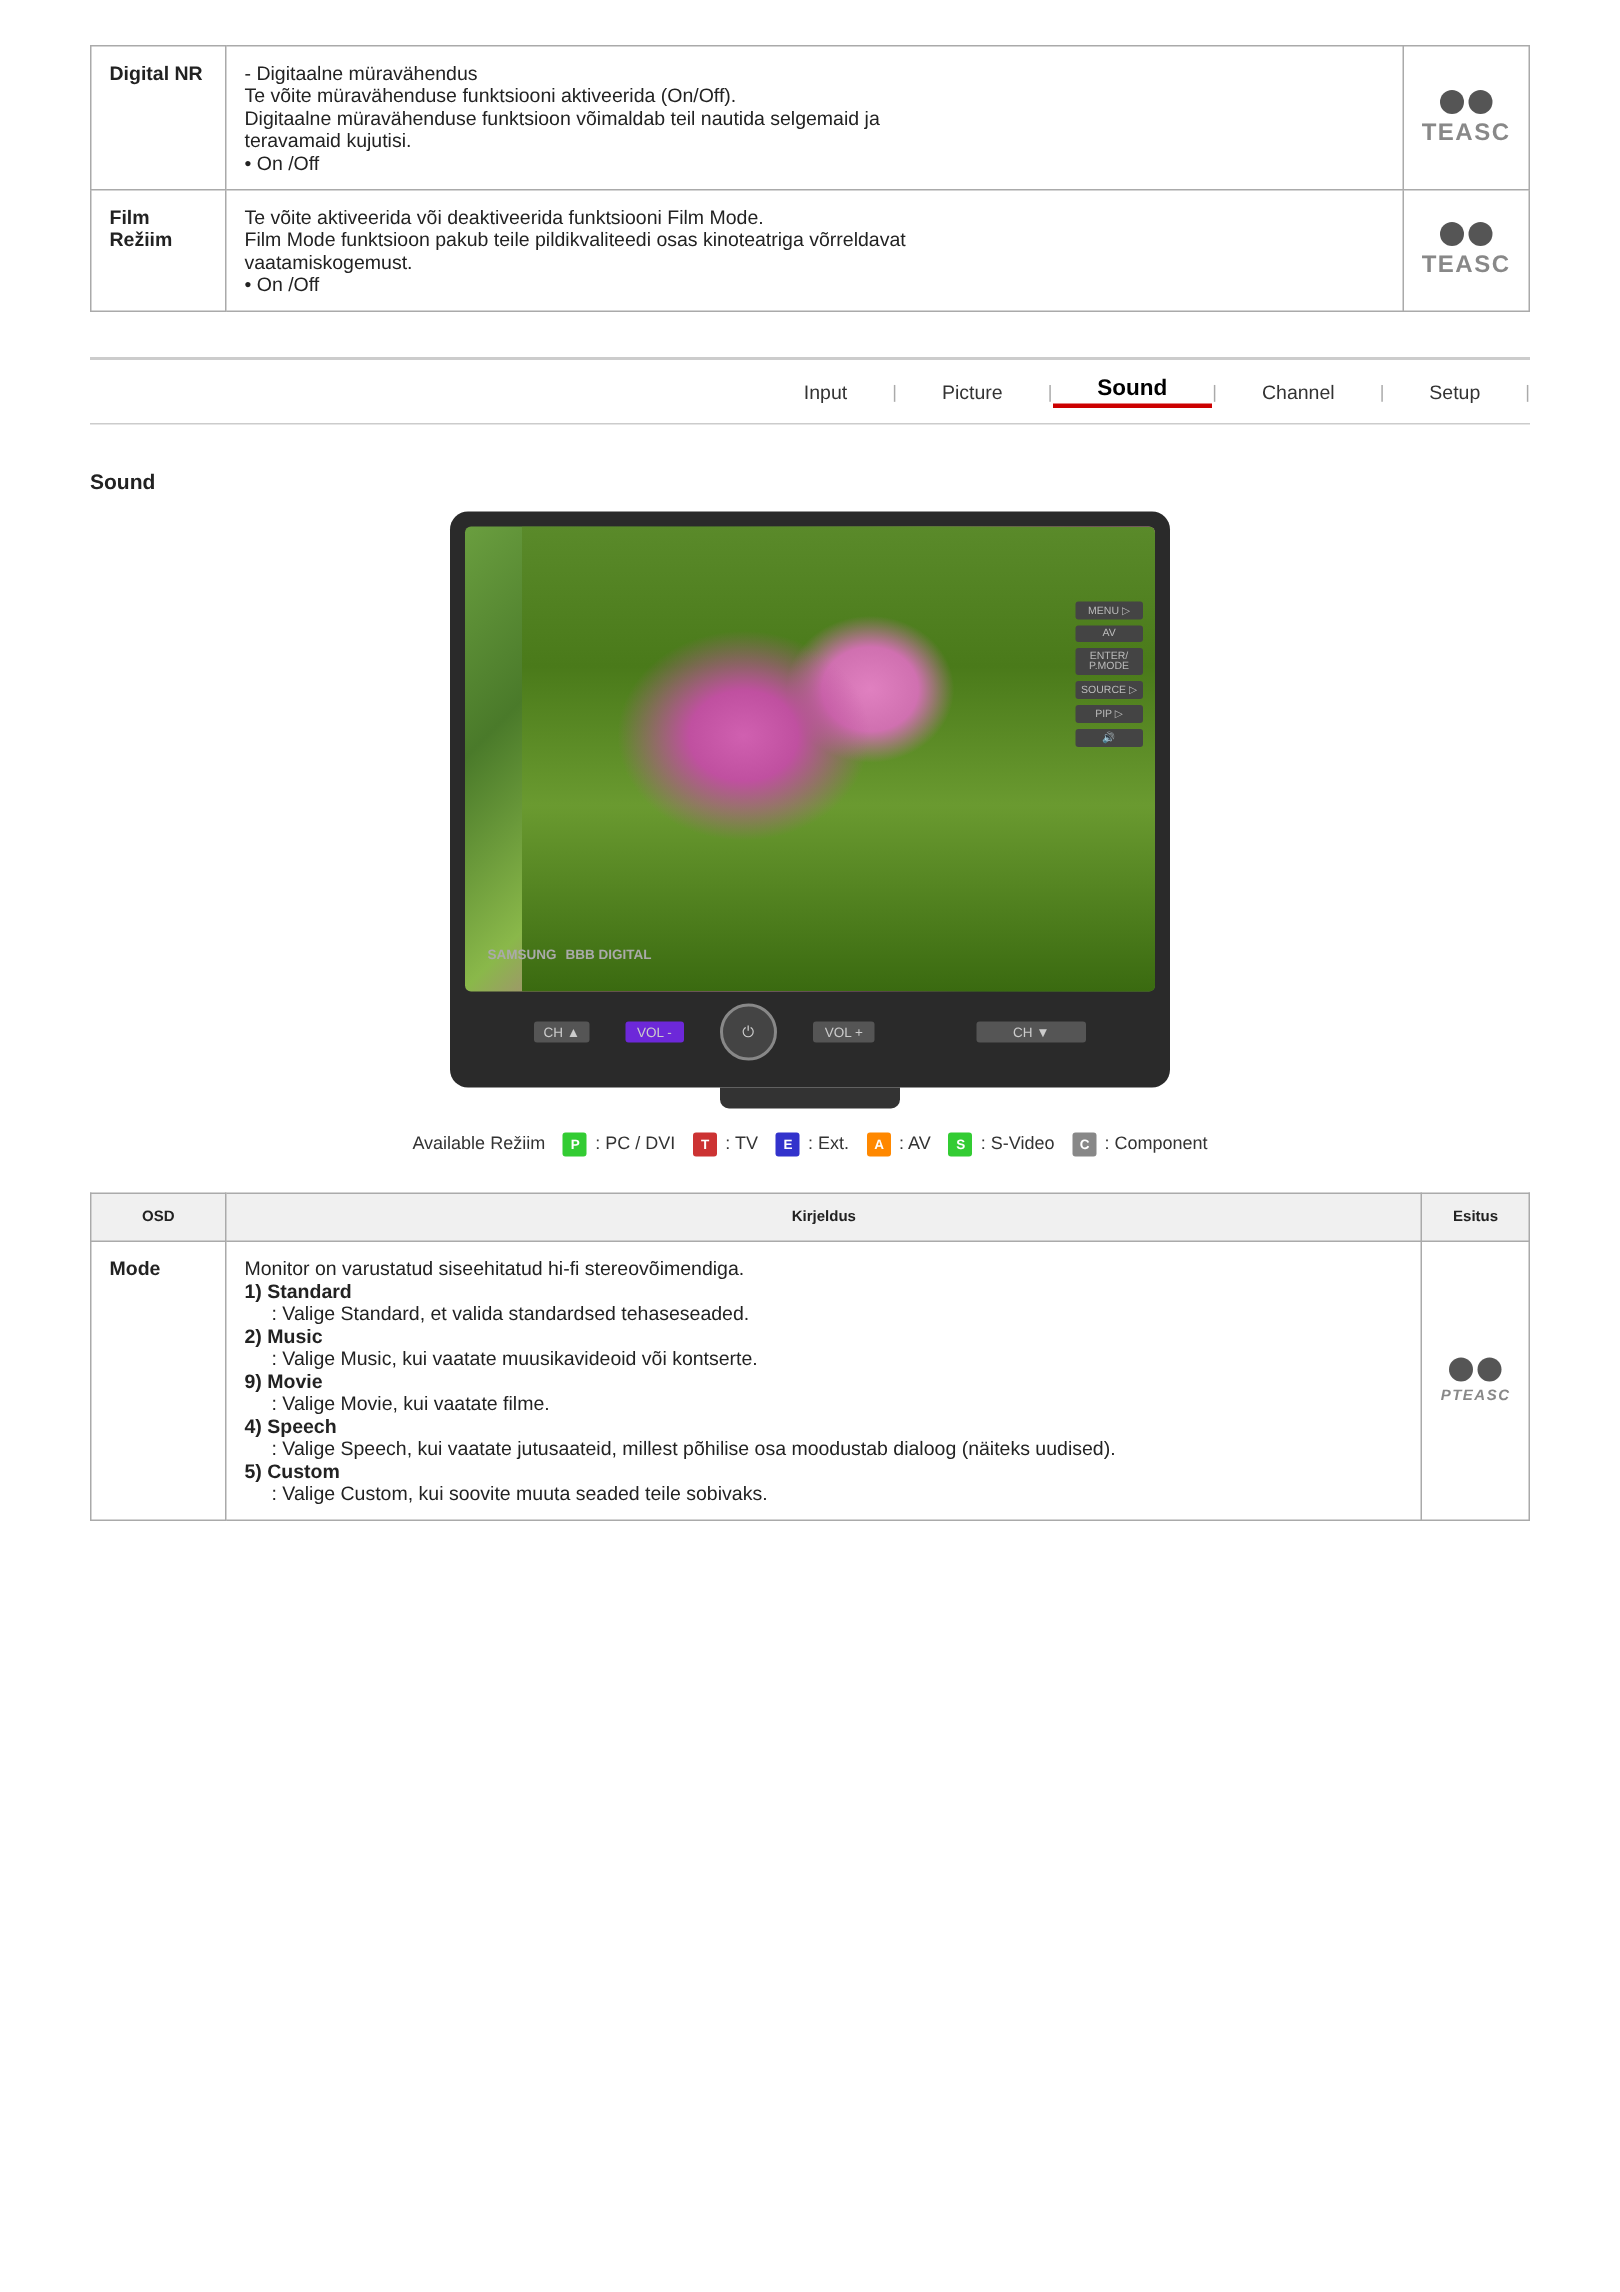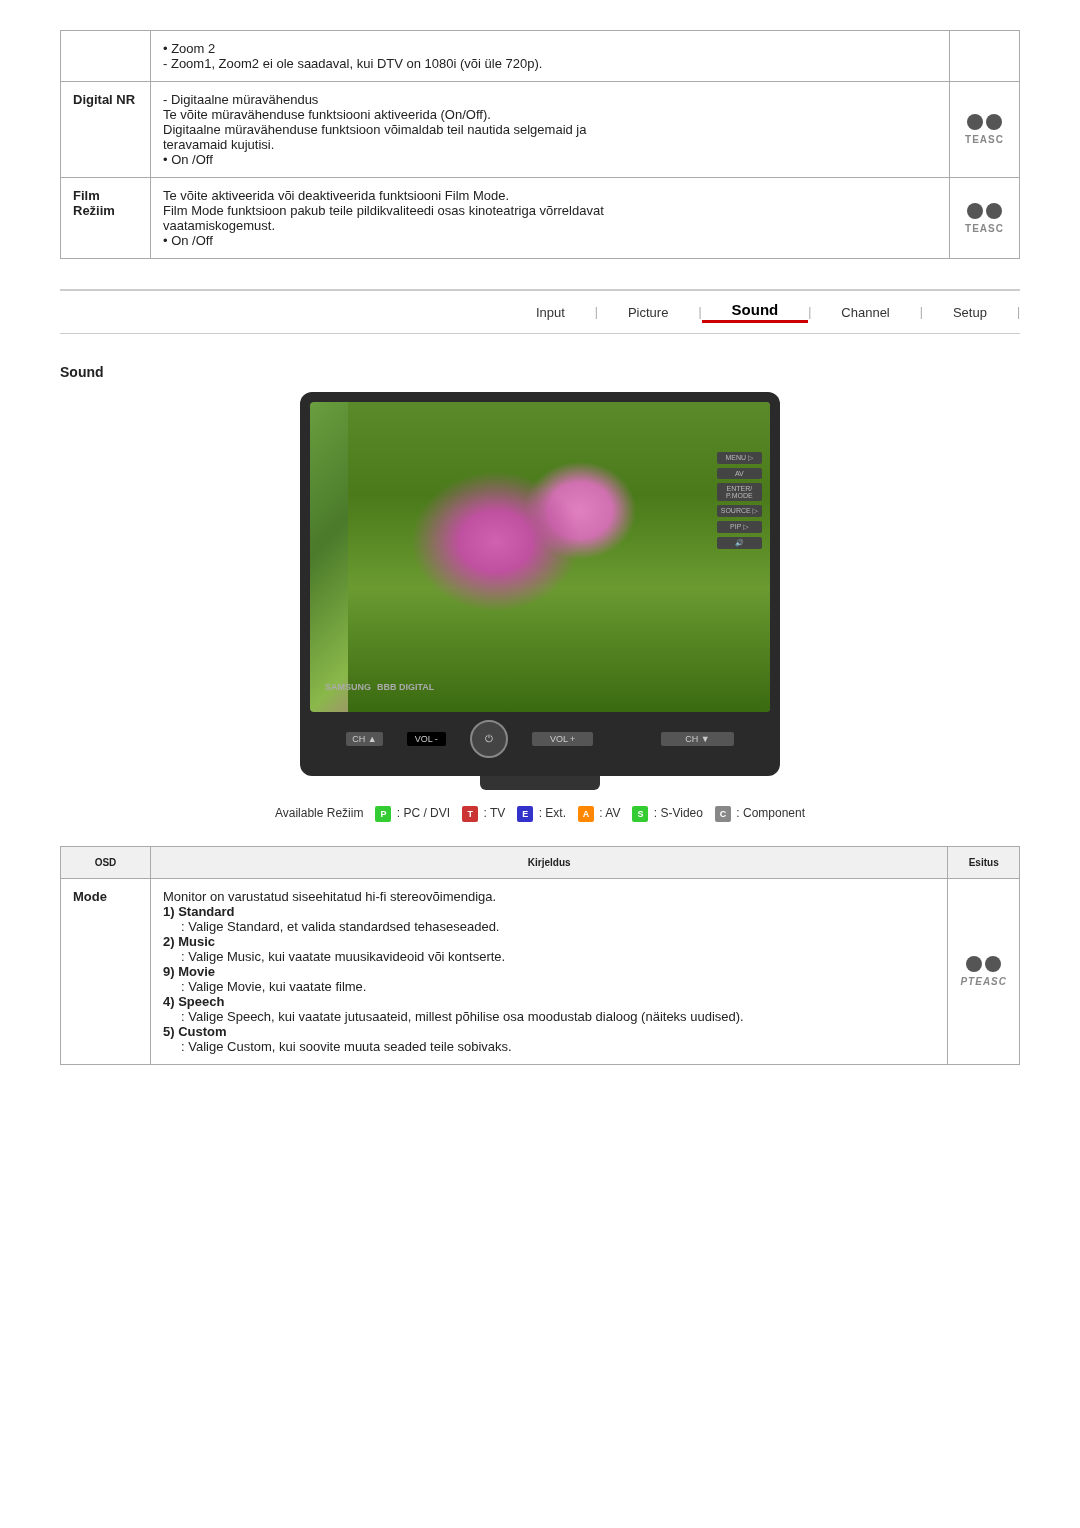--- a/index.html
+++ b/index.html
@@ -45,21 +45,21 @@
     }
     .teasc-circles {
       display: flex;
       gap: 3px;
     }
     .circle-gray {
       width: 16px; height: 16px; border-radius: 50%;
       background: #555;
     }
     .teasc-text {
-      font-size: 10px;
+      font-size: 16px;
       font-weight: bold;
       color: #888;
       letter-spacing: 1px;
     }
 
     
     .nav-bar {
       border-top: 2px solid #ccc;
       border-bottom: 1px solid #ccc;
       padding: 10px 0;
@@ -232,28 +232,20 @@
     b { font-weight: bold; }
     .indent { padding-left: 18px; display: block; }
   </style>
 </head>
 <body>
 
 <div class="page-wrap">
 
   <table class="top-table">
     <tbody>
-      <tr>
-        <td class="label-cell"></td>
-        <td>
-          <span>• Zoom 2</span><br>
-          <span>- Zoom1, Zoom2 ei ole saadaval, kui DTV on 1080i (või üle 720p).</span>
-        </td>
-        <td class="icon-cell"></td>
-      </tr>
       <tr>
         <td class="label-cell">Digital NR</td>
         <td>
           <span>- Digitaalne müravähendus</span><br>
           <span>Te võite müravähenduse funktsiooni aktiveerida (On/Off).</span><br>
           <span>Digitaalne müravähenduse funktsioon võimaldab teil nautida selgemaid ja</span><br>
           <span>teravamaid kujutisi.</span><br>
           <span>• On /Off</span>
         </td>
         <td class="icon-cell">
@@ -316,23 +308,23 @@
             <div class="tv-side-btn">🔊</div>
           </div>
           <div class="tv-logo-area">
             <span class="tv-logo-text">SAMSUNG</span>
             <span class="tv-logo-text">BBB DIGITAL</span>
           </div>
         </div>
         
         <div style="display:flex; align-items:center; justify-content:center; gap:24px; margin-top:8px;">
           <div style="background:#555;color:#ccc;font-size:9px;padding:2px 6px;border-radius:2px;cursor:pointer;">CH ▲</div>
-          <div style="background:#000000;color:#ccc;font-size:9px;padding:2px 8px;border-radius:2px;cursor:pointer;">VOL -</div>
+          <div style="background:#6d28d9;color:#ccc;font-size:9px;padding:2px 8px;border-radius:2px;cursor:pointer;">VOL -</div>
           <div style="width:38px;height:38px;border-radius:50%;background:#444;border:2px solid #888;display:flex;align-items:center;justify-content:center;color:#ccc;font-size:10px;cursor:pointer;">⏻</div>
-          <div style="background:#555;color:#ccc;font-size:9px;padding:2px 18px;border-radius:2px;cursor:pointer;">VOL +</div>
+          <div style="background:#555;color:#ccc;font-size:9px;padding:2px 8px;border-radius:2px;cursor:pointer;">VOL +</div>
           <div style="background:#555;color:#ccc;font-size:9px;padding:2px 24px;border-radius:2px;cursor:pointer;margin-left:44px;">CH ▼</div>
         </div>
       </div>
       <div class="tv-stand"></div>
     </div>
 
     <div class="available-bar">
       <span>Available Režiim</span>
       &nbsp;
       <span class="mode-badge badge-p">P</span>

